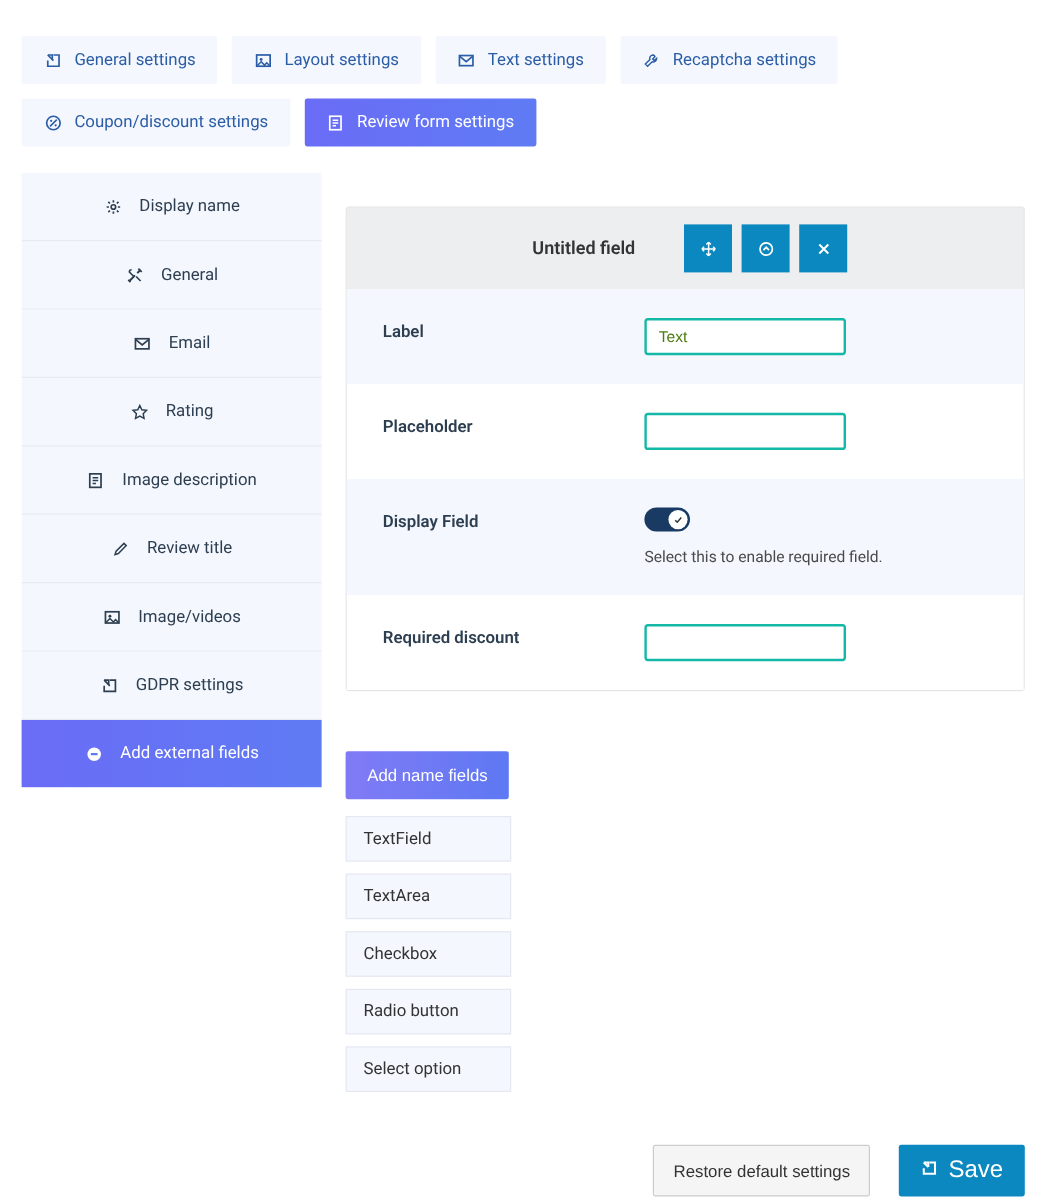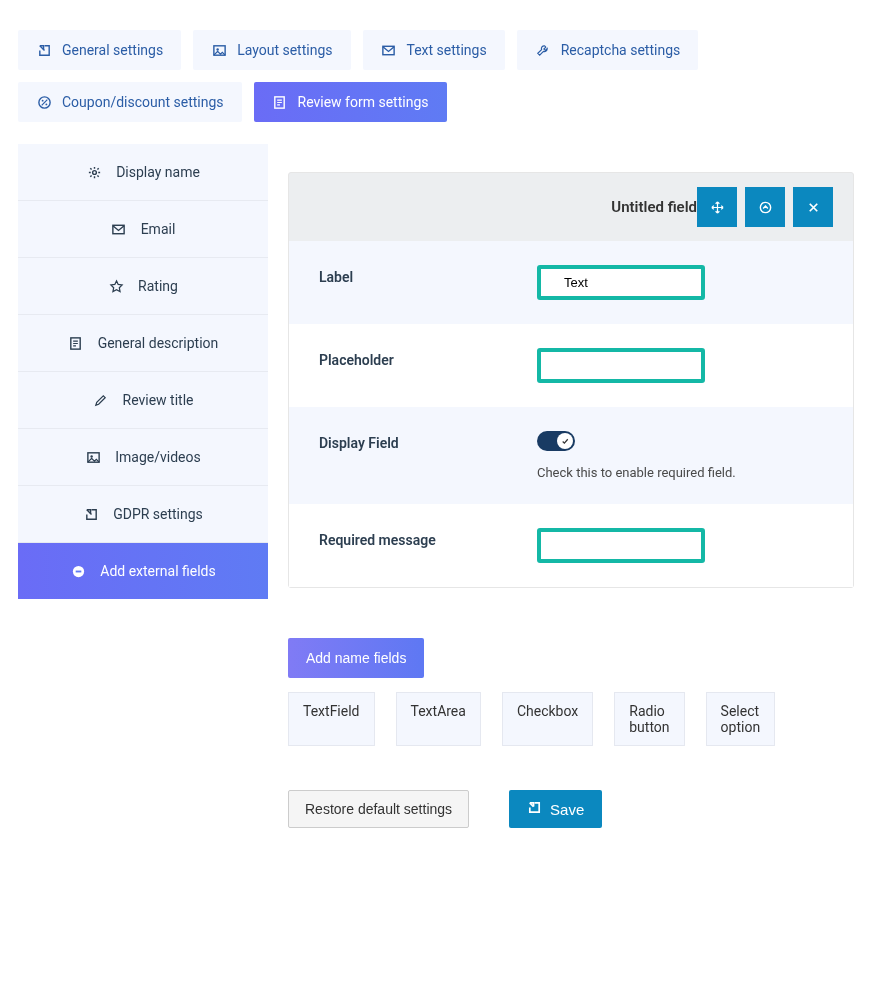--- a/index.html
+++ b/index.html
@@ -68,46 +68,47 @@
 
   
   .field-card {
     border: 1px solid #e6e6e6;
     border-radius: 3px;
     background: #eceef0;
   }
   .field-header {
     display: flex;
     align-items: center;
-    justify-content: flex-end;
+    justify-content: center;
     padding: 14px 20px 14px 28px;
+    gap: 41px;
   }
   .field-header .title { font-weight: 600; color: #333; font-size: 15px; }
   .field-header .actions { display: flex; gap: 8px; }
   .field-header .actions button {
     width: 40px; height: 40px; background: #0b88bf; border: none; color: #fff;
     display: inline-flex; align-items: center; justify-content: center; cursor: pointer;
   }
   .field-header .actions button svg { width: 15px; height: 15px; }
 
   .field-body { background: #fff; }
   .field-row {
     display: flex; align-items: flex-start;
     padding: 24px 30px;
   }
   .field-row.alt { background: #f4f7fe; }
   .field-row .label { width: 218px; font-weight: 600; color: #2c3e50; padding-top:4px;}
   .field-row .control { flex: 1; }
   .text-input {
     width: 168px;
-    padding: 6px 23px;
-    border: 4px solid #14b8a6;
+    padding: 6px 10px;
+    border: 2px solid #14b8a6;
     border-radius: 3px;
     font-size: 13px;
-    color: #000000;
+    color: #4d7c0f;
   }
 
   
   .toggle {
     width: 38px; height: 20px; border-radius: 999px; background: #193b63;
     position: relative; display: inline-block; cursor: pointer; vertical-align:middle;
   }
   .toggle .knob {
     position: absolute; right: 2px; top: 2px; width: 16px; height: 16px; border-radius: 50%;
     background: #fff; display:flex; align-items:center; justify-content:center;
@@ -121,51 +122,52 @@
   }
   .add-more-btn {
     background: linear-gradient(90deg,#807bf5,#5e78f3);
     color: #fff;
     border: none;
     padding: 12px 18px;
     font-size: 14px;
     cursor: pointer;
     border-radius: 2px;
   }
-  .add-list { margin-top: 14px; display: flex; flex-direction: row; gap: 21px; width: 138px;}
+  .add-list { margin-top: 14px; display: flex; flex-direction: column; gap: 10px; width: 138px;}
   .add-list .opt {
     padding: 10px 14px;
     background: #f4f7fe;
     border: 1px solid #e5e8f0;
     color: #333;
     font-size: 14px;
     cursor: pointer;
   }
 
   
   .footer {
     display: flex;
-    gap: 40px;
+    justify-content: flex-end;
+    gap: 24px;
     margin-top: 44px;
   }
   .btn-restore {
     background: #f5f5f5;
     border: 1px solid #ccc;
     color: #333;
     padding: 10px 16px;
     font-size: 14px;
     cursor: pointer;
     border-radius: 2px;
   }
   .btn-save {
     background: #0b88bf;
     border: none;
     color: #fff;
     padding: 10px 18px;
-    font-size: 15px;
+    font-size: 20px;
     cursor: pointer;
     border-radius: 2px;
     display: inline-flex;
     align-items: center;
     gap: 8px;
   }
   .btn-save svg { width:15px; height:15px; }
 </style>
 </head>
 <body>
@@ -298,40 +300,48 @@
       <span class="s-icon">
           <svg viewBox="0 0 16 16">
             <use href="#i-gear"></use>
           </svg>
         </span>
       <span>Display name</span>
     </div>
     <div class="sidebar-item">
       <span class="s-icon">
           <svg viewBox="0 0 16 16">
+            <use href="#i-tools"></use>
+          </svg>
+        </span>
+      <span>General</span>
+    </div>
+    <div class="sidebar-item">
+      <span class="s-icon">
+          <svg viewBox="0 0 16 16">
             <use href="#i-mail"></use>
           </svg>
         </span>
       <span>Email</span>
     </div>
     <div class="sidebar-item">
       <span class="s-icon">
           <svg viewBox="0 0 16 16">
             <use href="#i-star"></use>
           </svg>
         </span>
       <span>Rating</span>
     </div>
     <div class="sidebar-item">
       <span class="s-icon">
           <svg viewBox="0 0 16 16">
             <use href="#i-form"></use>
           </svg>
         </span>
-      <span>General description</span>
+      <span>Image description</span>
     </div>
     <div class="sidebar-item">
       <span class="s-icon">
           <svg viewBox="0 0 16 16">
             <use href="#i-pencil"></use>
           </svg>
         </span>
       <span>Review title</span>
     </div>
     <div class="sidebar-item">
@@ -399,25 +409,25 @@
         <div class="field-row alt">
           <div class="label">Display Field</div>
           <div class="control">
             <span class="toggle">
               <span class="knob">
                   <svg viewBox="0 0 16 16">
                     <use href="#i-check"></use>
                   </svg>
                 </span>
             </span>
-            <div class="hint">Check this to enable required field.</div>
+            <div class="hint">Select this to enable required field.</div>
           </div>
         </div>
         <div class="field-row">
-          <div class="label">Required message</div>
+          <div class="label">Required discount</div>
           <div class="control">
             <input class="text-input" type="text" value="" style="">
           </div>
         </div>
       </div>
     </div>
 
     <div class="add-more">
       <button class="add-more-btn">Add name fields</button>
       <div class="add-list">

